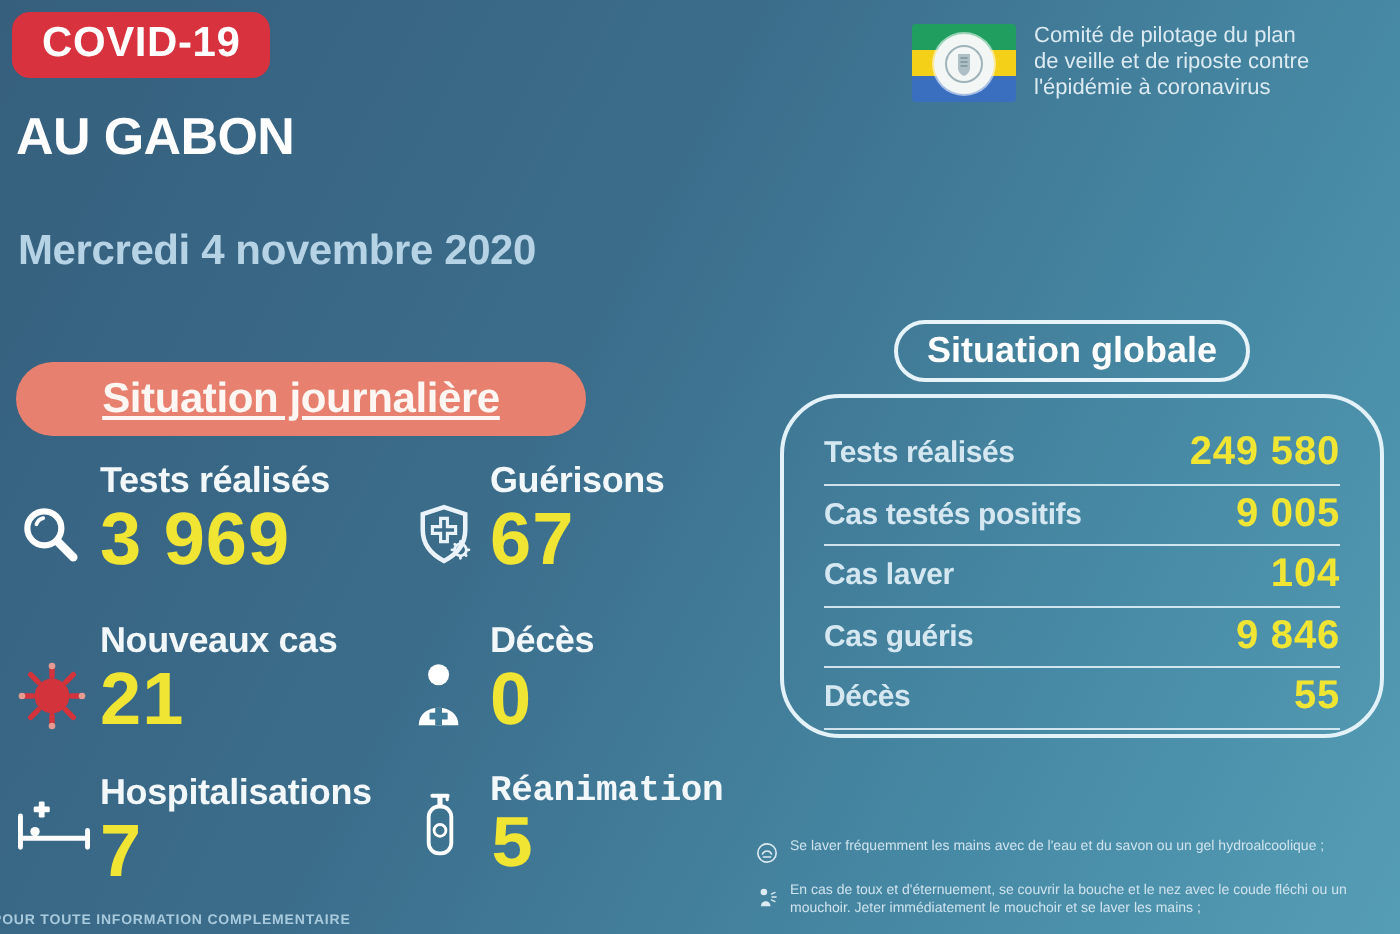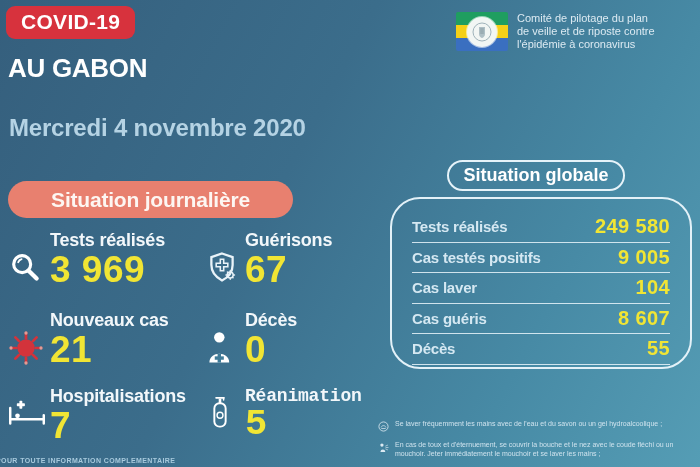--- a/index.html
+++ b/index.html
@@ -21,25 +21,25 @@
   .flag .s-yellow{background:#f5d018;}
   .flag .s-blue{background:#3a6fc0;}
   .flag .emblem{
     position:absolute;left:50%;top:50%;width:30px;height:30px;margin:-15px 0 0 -15px;
     background:#f2f6f4;border-radius:50%;display:flex;align-items:center;justify-content:center;
     box-shadow:0 0 0 1px rgba(255,255,255,.55);
   }
   .logo-text{font-size:11px;line-height:1.16;color:#dceaf2;font-weight:normal;}
   
   .title{position:absolute;left:8px;top:54px;color:#fff;font-weight:bold;font-size:26px;line-height:1.08;letter-spacing:-.3px;}
-  .date{position:absolute;left:9px;top:114px;color:#b5d3e4;font-size:24px;font-weight:bold;letter-spacing:-.2px;}
+  .date{position:absolute;left:9px;top:114px;color:#b5d3e4;font-size:21px;font-weight:bold;letter-spacing:-.2px;}
   
   .daily-pill{
     position:absolute;left:8px;top:181px;width:285px;height:37px;background:#e8806f;border-radius:19px;
-    display:flex;align-items:center;justify-content:center;color:#fdf6f2;font-size:21px;font-weight:bold;letter-spacing:-.2px;
+    display:flex;align-items:center;justify-content:center;color:#fdf6f2;font-size:21px;font-weight:bold;letter-spacing:-.2px;text-decoration:underline;
   }
   
   .stat{position:absolute;width:200px;}
   .stat .stat-icon{position:absolute;left:0;top:20px;}
   .stat .stat-label{margin-left:42px;color:#f2f7fa;font-size:18px;font-weight:bold;letter-spacing:-.2px;}
   .stat .stat-value{margin-left:42px;color:#f1e534;font-size:37px;font-weight:bold;line-height:1.02;letter-spacing:.5px;}
   .stat.col2 .stat-label,.stat.col2 .stat-value{margin-left:40px;}
   
   .global-pill{
     position:absolute;left:447px;top:160px;width:178px;height:31px;border:2px solid #e6f3f9;border-radius:18px;
@@ -201,21 +201,21 @@
     <div class="g-row">
       <span class="g-label">Cas testés positifs</span>
       <span class="g-value">9 005</span>
     </div>
     <div class="g-row">
       <span class="g-label">Cas laver</span>
       <span class="g-value">104</span>
     </div>
     <div class="g-row">
       <span class="g-label">Cas guéris</span>
-      <span class="g-value">8 607</span>
+      <span class="g-value">9 846</span>
     </div>
     <div class="g-row">
       <span class="g-label">Décès</span>
       <span class="g-value">55</span>
     </div>
   </div>
 
   <div class="tips">
     <div class="tip">
       <span class="tip-icon">

